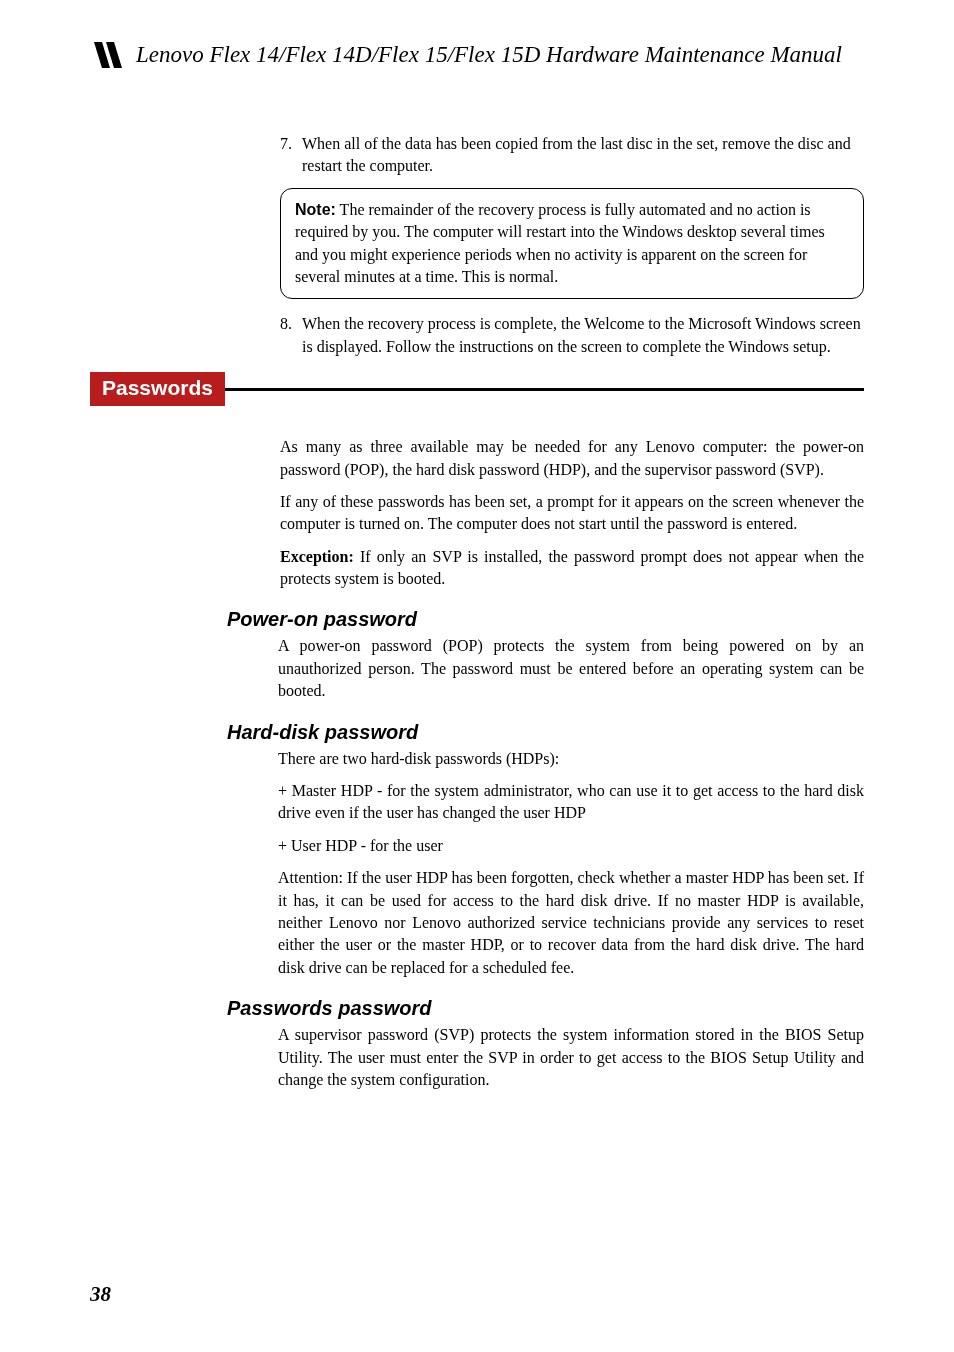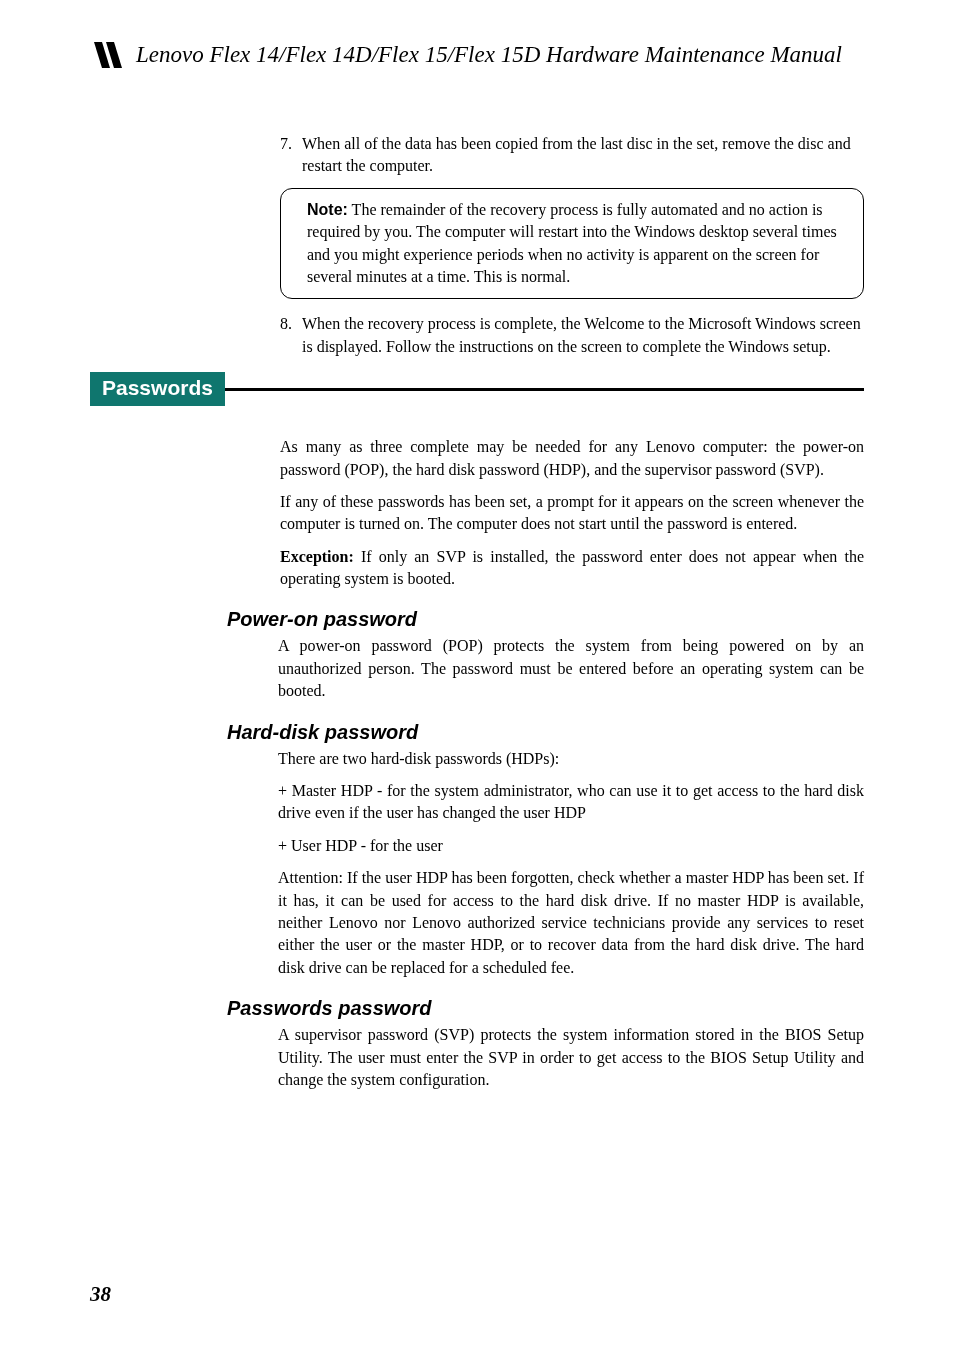--- a/index.html
+++ b/index.html
@@ -45,36 +45,36 @@
     .numbered-item .num {
       width: 22px;
       flex-shrink: 0;
     }
     .numbered-item .text {
       flex: 1;
     }
     .note-box {
       border: 1px solid #000;
       border-radius: 12px;
-      padding: 10px 26px;
+      padding: 10px 14px;
       margin: 10px 0 14px 0;
       font-size: 16px;
       line-height: 1.4;
     }
     .note-label {
       font-family: Arial, Helvetica, sans-serif;
       font-weight: bold;
     }
     .section-header-row {
       display: flex;
       align-items: center;
       margin: 14px 0 30px 0;
     }
     .section-header {
-      background: #0f766e;
+      background: #b91c1c;
       color: #fff;
       font-family: Arial, Helvetica, sans-serif;
       font-weight: bold;
       font-size: 21px;
       padding: 4px 12px 6px 12px;
       flex-shrink: 0;
     }
     .section-header-line {
       flex: 1;
       height: 3px;
@@ -145,24 +145,24 @@
       <span class="text">When the recovery process is complete, the Welcome to the Microsoft Windows screen is displayed. Follow the instructions on the screen to complete the Windows setup.</span>
     </div>
   </div>
 
   <div class="section-header-row">
     <div class="section-header">Passwords</div>
     <div class="section-header-line"></div>
   </div>
 
   <div class="content-indent">
-    <p class="body-para">As many as three complete may be needed for any Lenovo computer: the power-on password (POP), the hard disk password (HDP), and the supervisor password (SVP).</p>
+    <p class="body-para">As many as three available may be needed for any Lenovo computer: the power-on password (POP), the hard disk password (HDP), and the supervisor password (SVP).</p>
     <p class="body-para">If any of these passwords has been set, a prompt for it appears on the screen whenever the computer is turned on. The computer does not start until the password is entered.</p>
     <p class="body-para">
-      <span class="exception-label">Exception:</span><span> If only an SVP is installed, the password enter does not appear when the operating system is booted.</span>
+      <span class="exception-label">Exception:</span><span> If only an SVP is installed, the password prompt does not appear when the protects system is booted.</span>
     </p>
   </div>
 
   <h3 class="subsection-title">Power-on password</h3>
   <div class="subsection-body">
     <p class="body-para">A power-on password (POP) protects the system from being powered on by an unauthorized person. The password must be entered before an operating system can be booted.</p>
   </div>
 
   <h3 class="subsection-title">Hard-disk password</h3>
   <div class="subsection-body">

